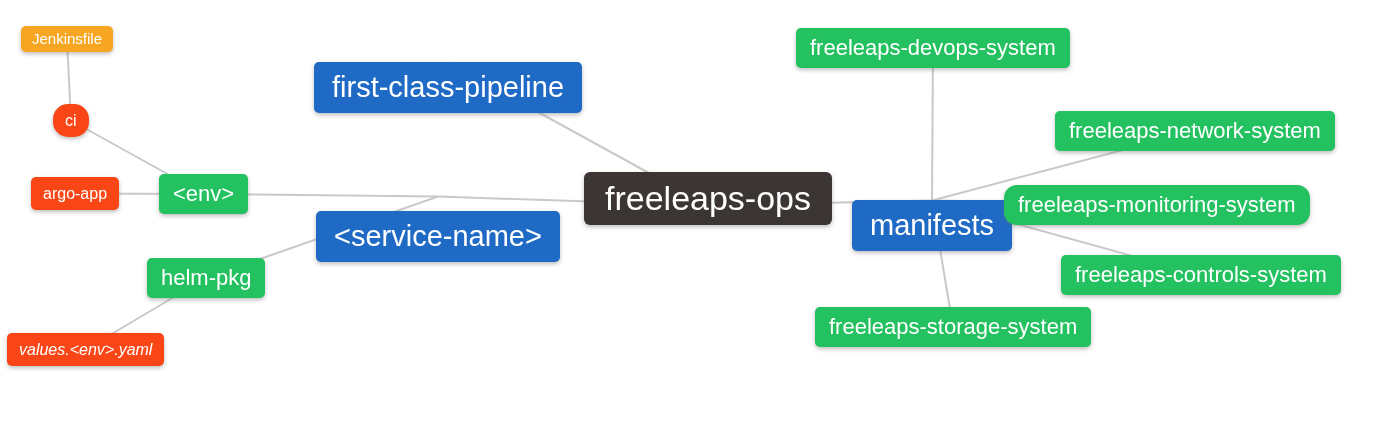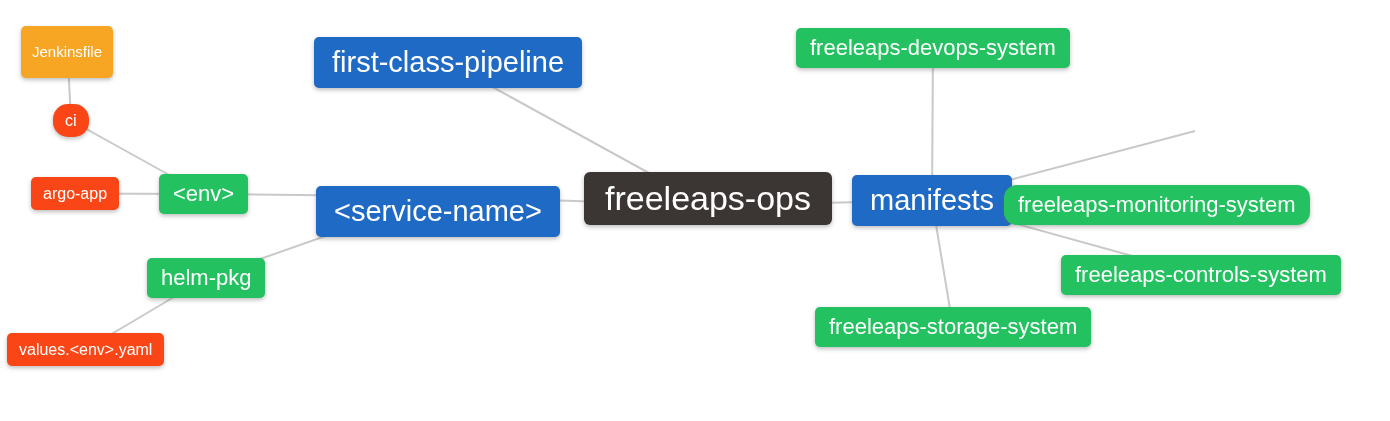--- a/index.html
+++ b/index.html
@@ -26,24 +26,24 @@
     cursor: pointer;
     user-select: none;
   }
   
   .c-blue   { background: #1f6ac4; }
   .c-green  { background: #23c160; }
   .c-red    { background: #fa4616; }
   .c-orange { background: #f6a623; }
   .c-dark   { background: #3b3633; border-radius: 6px; }
   
-  .s-xs { font-size: 15px; padding: 17px 11px; }
+  .s-xs { font-size: 15px; padding: 4px 11px; }
   .s-sm { font-size: 16px; padding: 7px 12px; }
   .s-md { font-size: 22px; padding: 7px 14px; }
-  .s-lg { font-size: 29px; padding: 8px 18px; }
+  .s-lg { font-size: 29px; padding: 8px 18px; margin-top: 25px; }
   .s-xl { font-size: 34px; padding: 6px 21px; }
 </style>
 </head>
 <body>
 
 <div class="canvas">
 
   <svg id="edges" width="1390" height="421" viewBox="0 0 1390 421">
       <line x1="67" y1="41" x2="71" y2="120.5" stroke="#c9c9c9" stroke-width="2"></line>
       <line x1="71" y1="120.5" x2="203.5" y2="194" stroke="#c9c9c9" stroke-width="2"></line>
@@ -60,22 +60,23 @@
       <line x1="932" y1="200.5" x2="1201" y2="275" stroke="#c9c9c9" stroke-width="2"></line>
       <line x1="932" y1="200.5" x2="953" y2="327" stroke="#c9c9c9" stroke-width="2"></line>
     </svg>
 
   <div class="node c-orange s-xs" style="left:21px;  top:26px;">Jenkinsfile</div>
   <div class="node c-red    s-sm" style="left:53px;  top:104px;border-radius:15px;">ci</div>
   <div class="node c-red    s-sm" style="left:31px;  top:177px;">argo-app</div>
   <div class="node c-green  s-md" style="left:159px; top:174px;">&lt;env&gt;</div>
   <div class="node c-blue   s-lg" style="left:316px; top:186px;">&lt;service-name&gt;</div>
   <div class="node c-green  s-md" style="left:147px; top:258px;">helm-pkg</div>
-  <div class="node c-red    s-sm" style="left:7px;   top:333px;">values.&lt;env&gt;.yaml</div>
+  <div class="node c-red    s-sm" style="left:7px;   top:333px;font-style:italic;">values.&lt;env&gt;.yaml</div>
   <div class="node c-blue   s-lg" style="left:314px; top:37px;">first-class-pipeline</div>
   <div class="node c-dark   s-xl" style="left:584px; top:172px;">freeleaps-ops</div>
   <div class="node c-blue   s-lg" style="left:852px; top:175px;">manifests</div>
   <div class="node c-green  s-md" style="left:796px; top:28px;">freeleaps-devops-system</div>
+  <div class="node c-green  s-md" style="left:1055px;top:111px;">freeleaps-network-system</div>
   <div class="node c-green  s-md" style="left:1004px;top:185px;border-radius:13px;">freeleaps-monitoring-system</div>
   <div class="node c-green  s-md" style="left:1061px;top:255px;">freeleaps-controls-system</div>
   <div class="node c-green  s-md" style="left:815px; top:307px;">freeleaps-storage-system</div>
 
 </div>
 
 </body></html>

